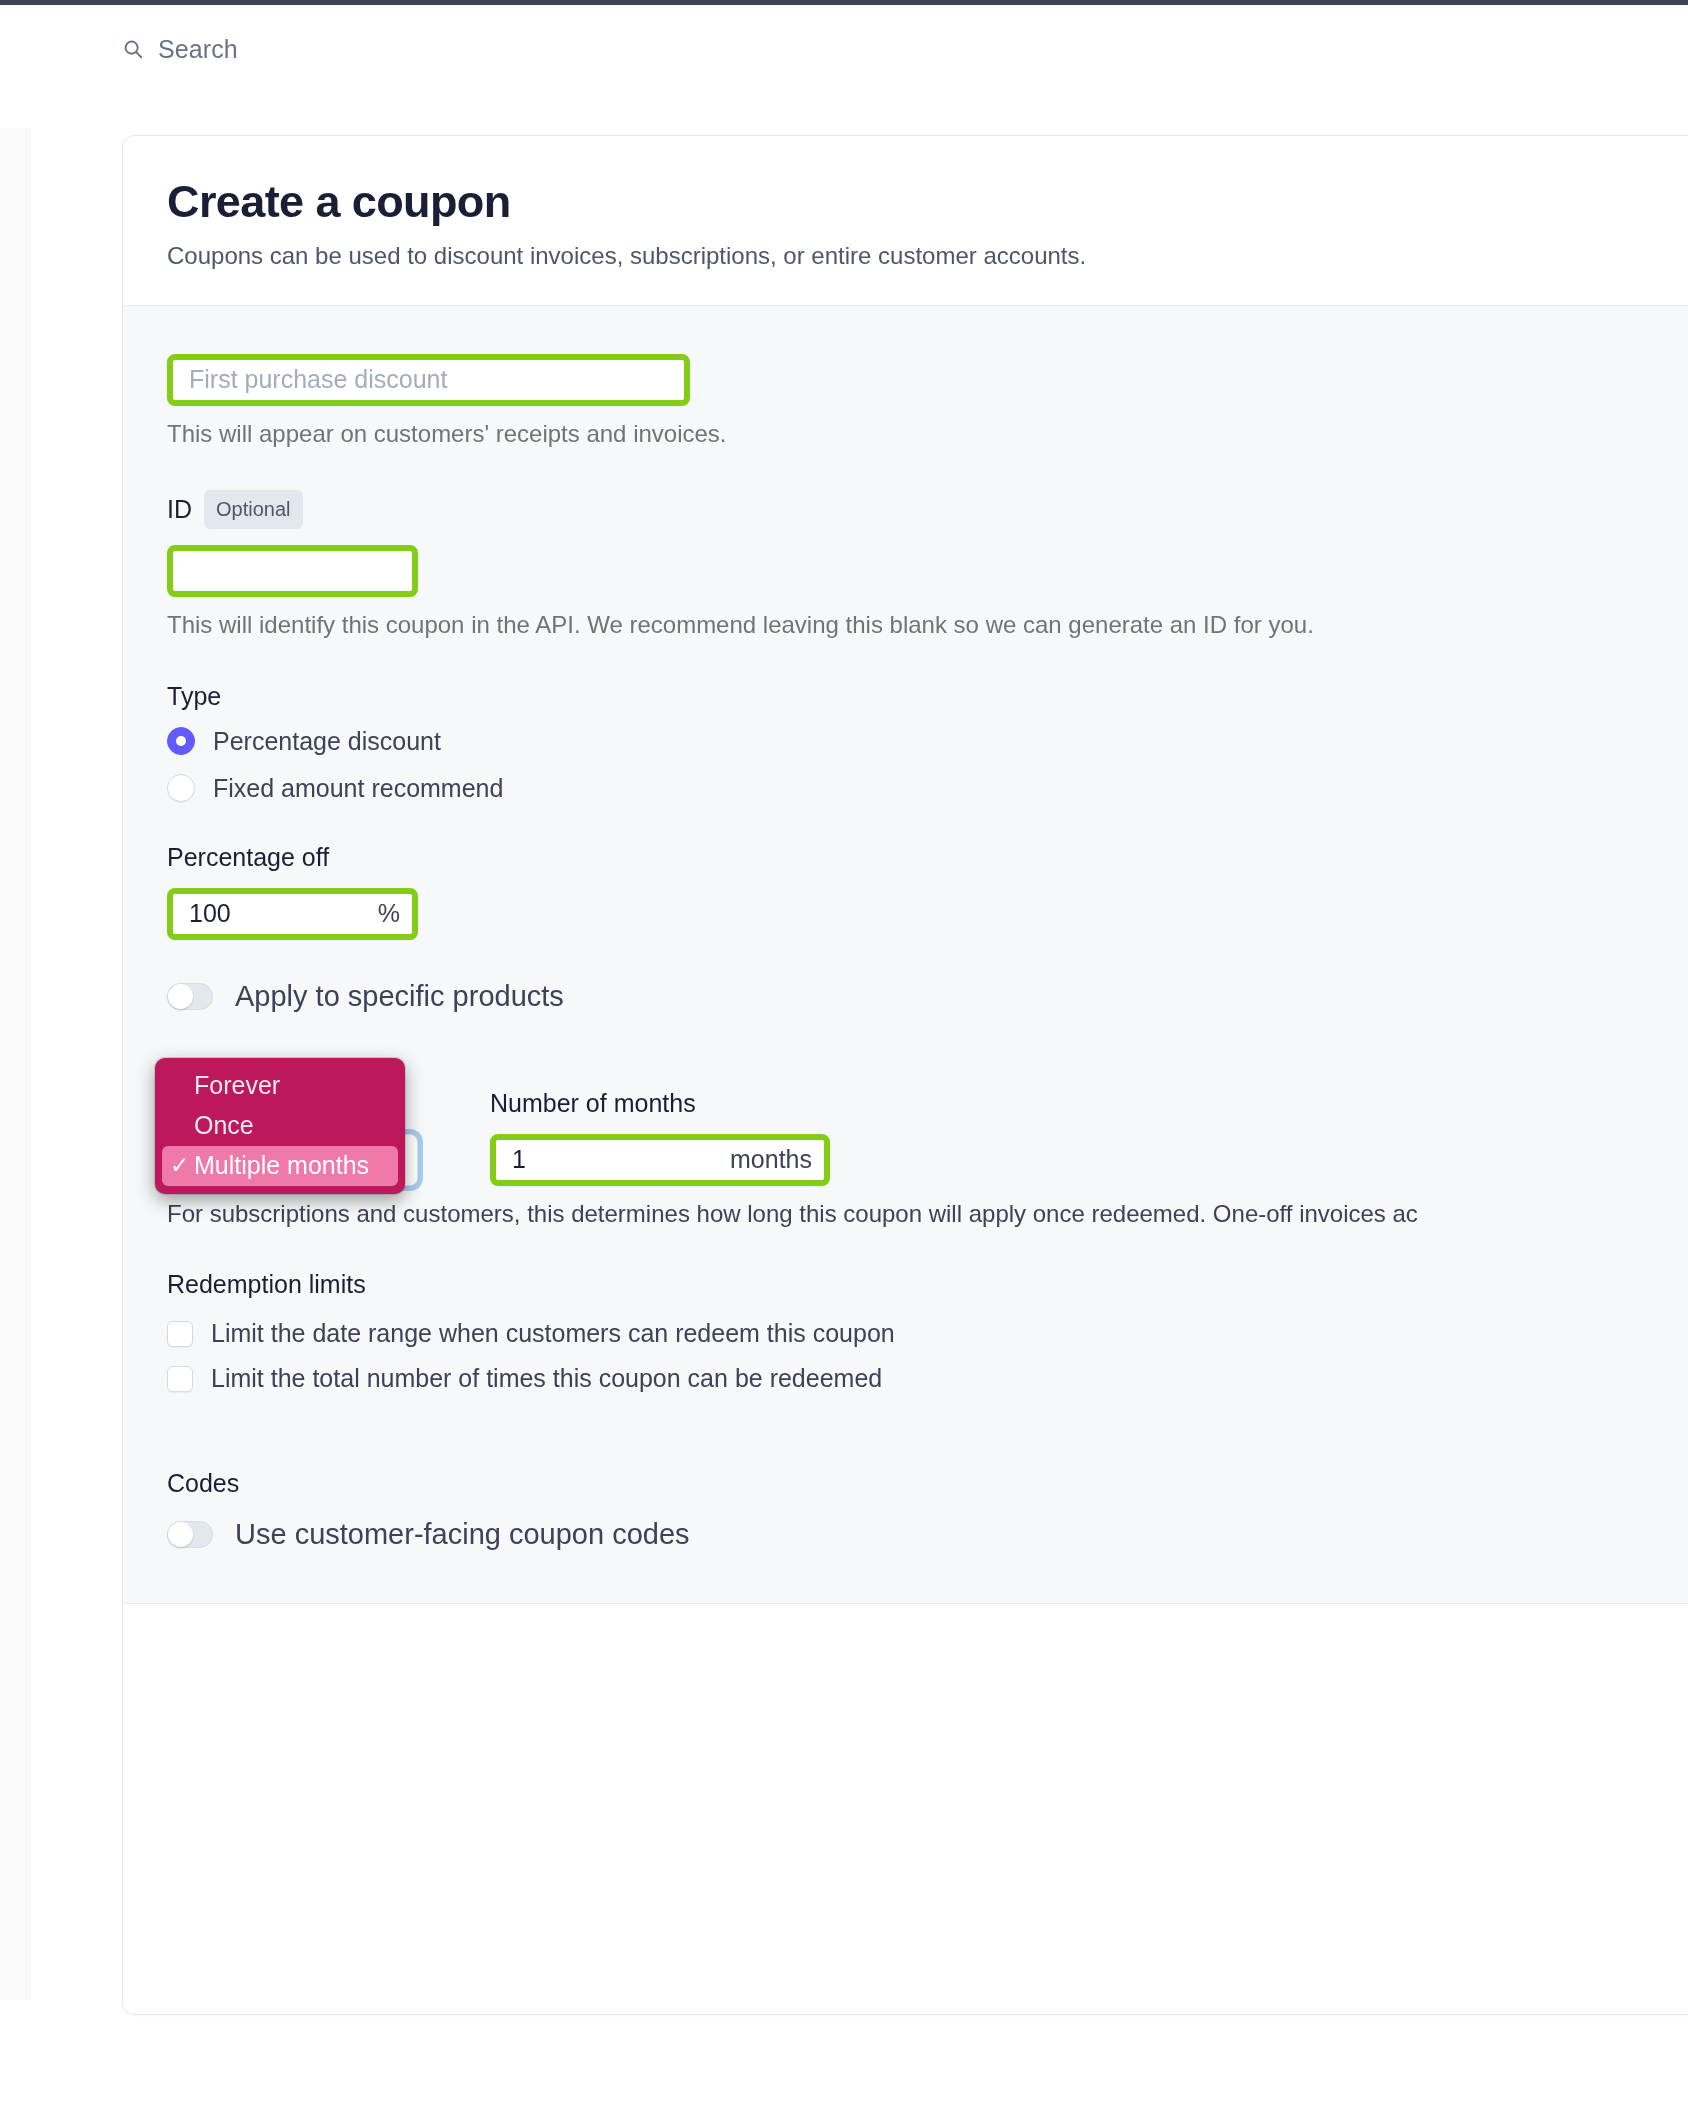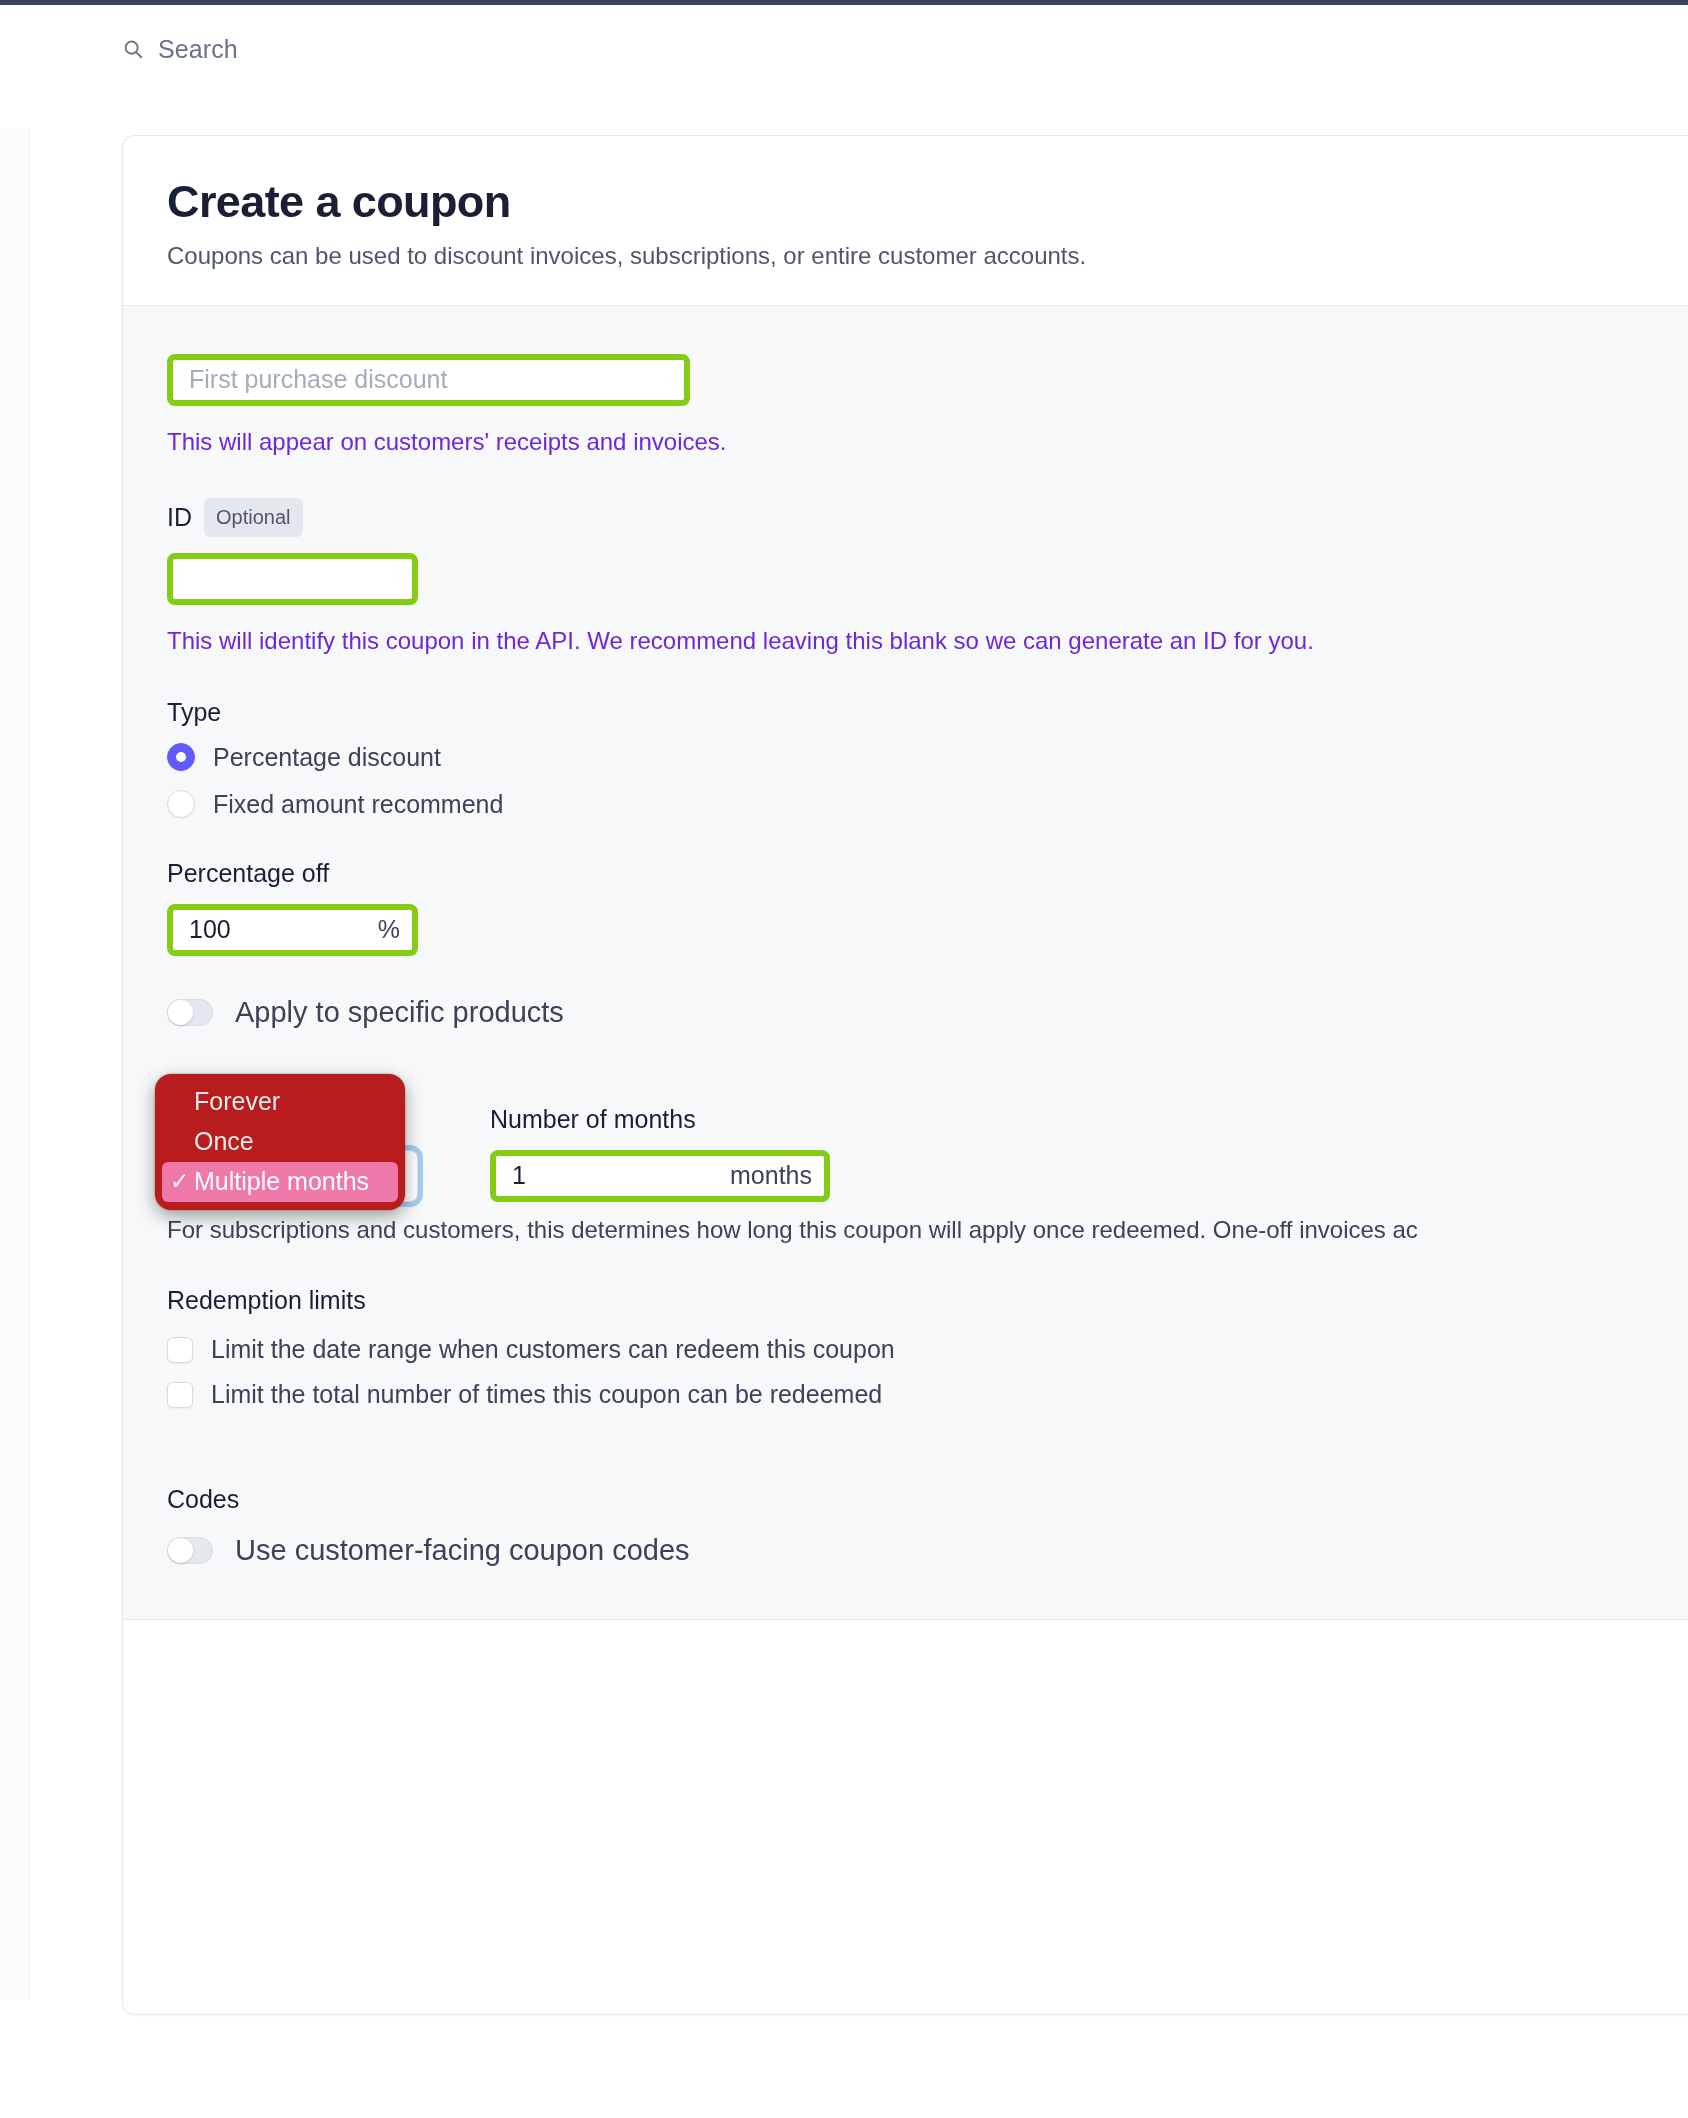--- a/index.html
+++ b/index.html
@@ -132,24 +132,24 @@
     color: #1a1f36;
     padding: 0 16px;
     box-shadow: 0 1px 1px rgba(48,49,61,0.04);
     outline: none;
   }
   .text-input::placeholder { color: #a3acb9; }
   .input-name { width: 523px; }
   .input-id { width: 251px; }
 
   .helper-text {
-    margin-top: 20px;
+    margin-top: 12px;
     font-size: 24px;
     line-height: 1.35;
-    color: #6d28d9;
+    color: #737373;
     white-space: nowrap;
   }
 
   
   .suffix-input {
     position: relative;
     display: inline-block;
   }
   .suffix-input .text-input { padding-right: 70px; }
   .suffix-input .suffix {
@@ -267,22 +267,22 @@
     box-shadow: 0 0 0 5px #a5cdf0;
     position: relative;
   }
 
   
   .select-popup {
     position: absolute;
     left: -12px;
     bottom: -8px;
     width: 250px;
-    background: #b91c1c;
-    border-radius: 16px;
+    background: #be185d;
+    border-radius: 10px;
     padding: 8px 7px;
     box-shadow: 0 6px 18px rgba(0,0,0,0.38), 0 0 0 1px rgba(0,0,0,0.12);
     z-index: 40;
   }
   .select-option {
     display: flex;
     align-items: center;
     height: 40px;
     padding: 0 10px 0 8px;
     border-radius: 6px;

